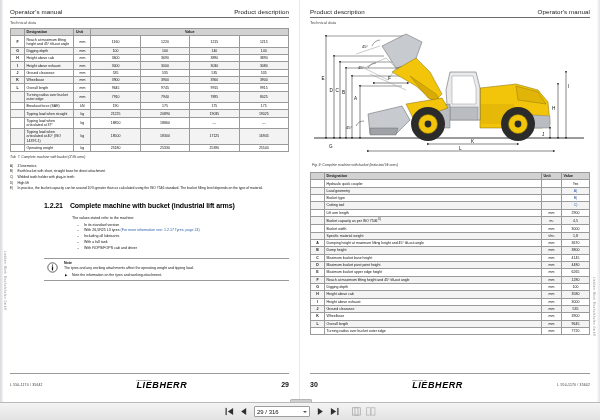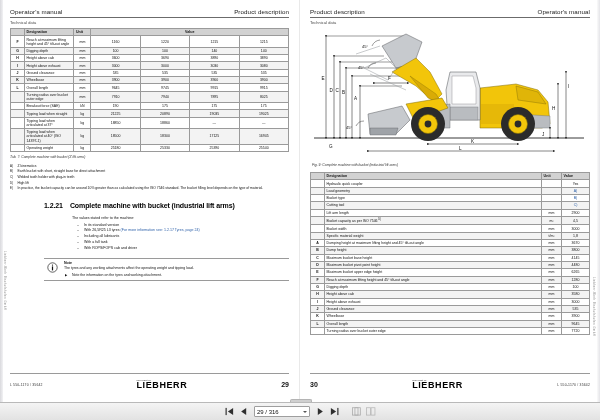--- a/index.html
+++ b/index.html
@@ -165,21 +165,21 @@
     bottom: 11px;
     border-top: 0.8px solid #9a9a9a;
     padding-top: 4px;
     display: flex;
     align-items: center;
     justify-content: space-between;
     height: 18px;
   }
   .doccode { font-size: 3.4px; color: #333; letter-spacing: .2px; }
   .pagenum { font-size: 7px; font-weight: bold; color: #111; }
-  .logo-wrap { text-align: left; line-height: 1; }
+  .logo-wrap { text-align: left; line-height: 1; font-style: italic; }
   .logo-sub { font-size: 2.3px; color: #111; letter-spacing: .2px; }
   .logo-main {
     font-size: 9px; font-weight: bold; letter-spacing: .6px;
     color: #000; font-family: "Liberation Sans", sans-serif;
   }
   
   .vertcode {
     position: absolute;
     font-size: 2.9px;
     color: #8a8a8a;

